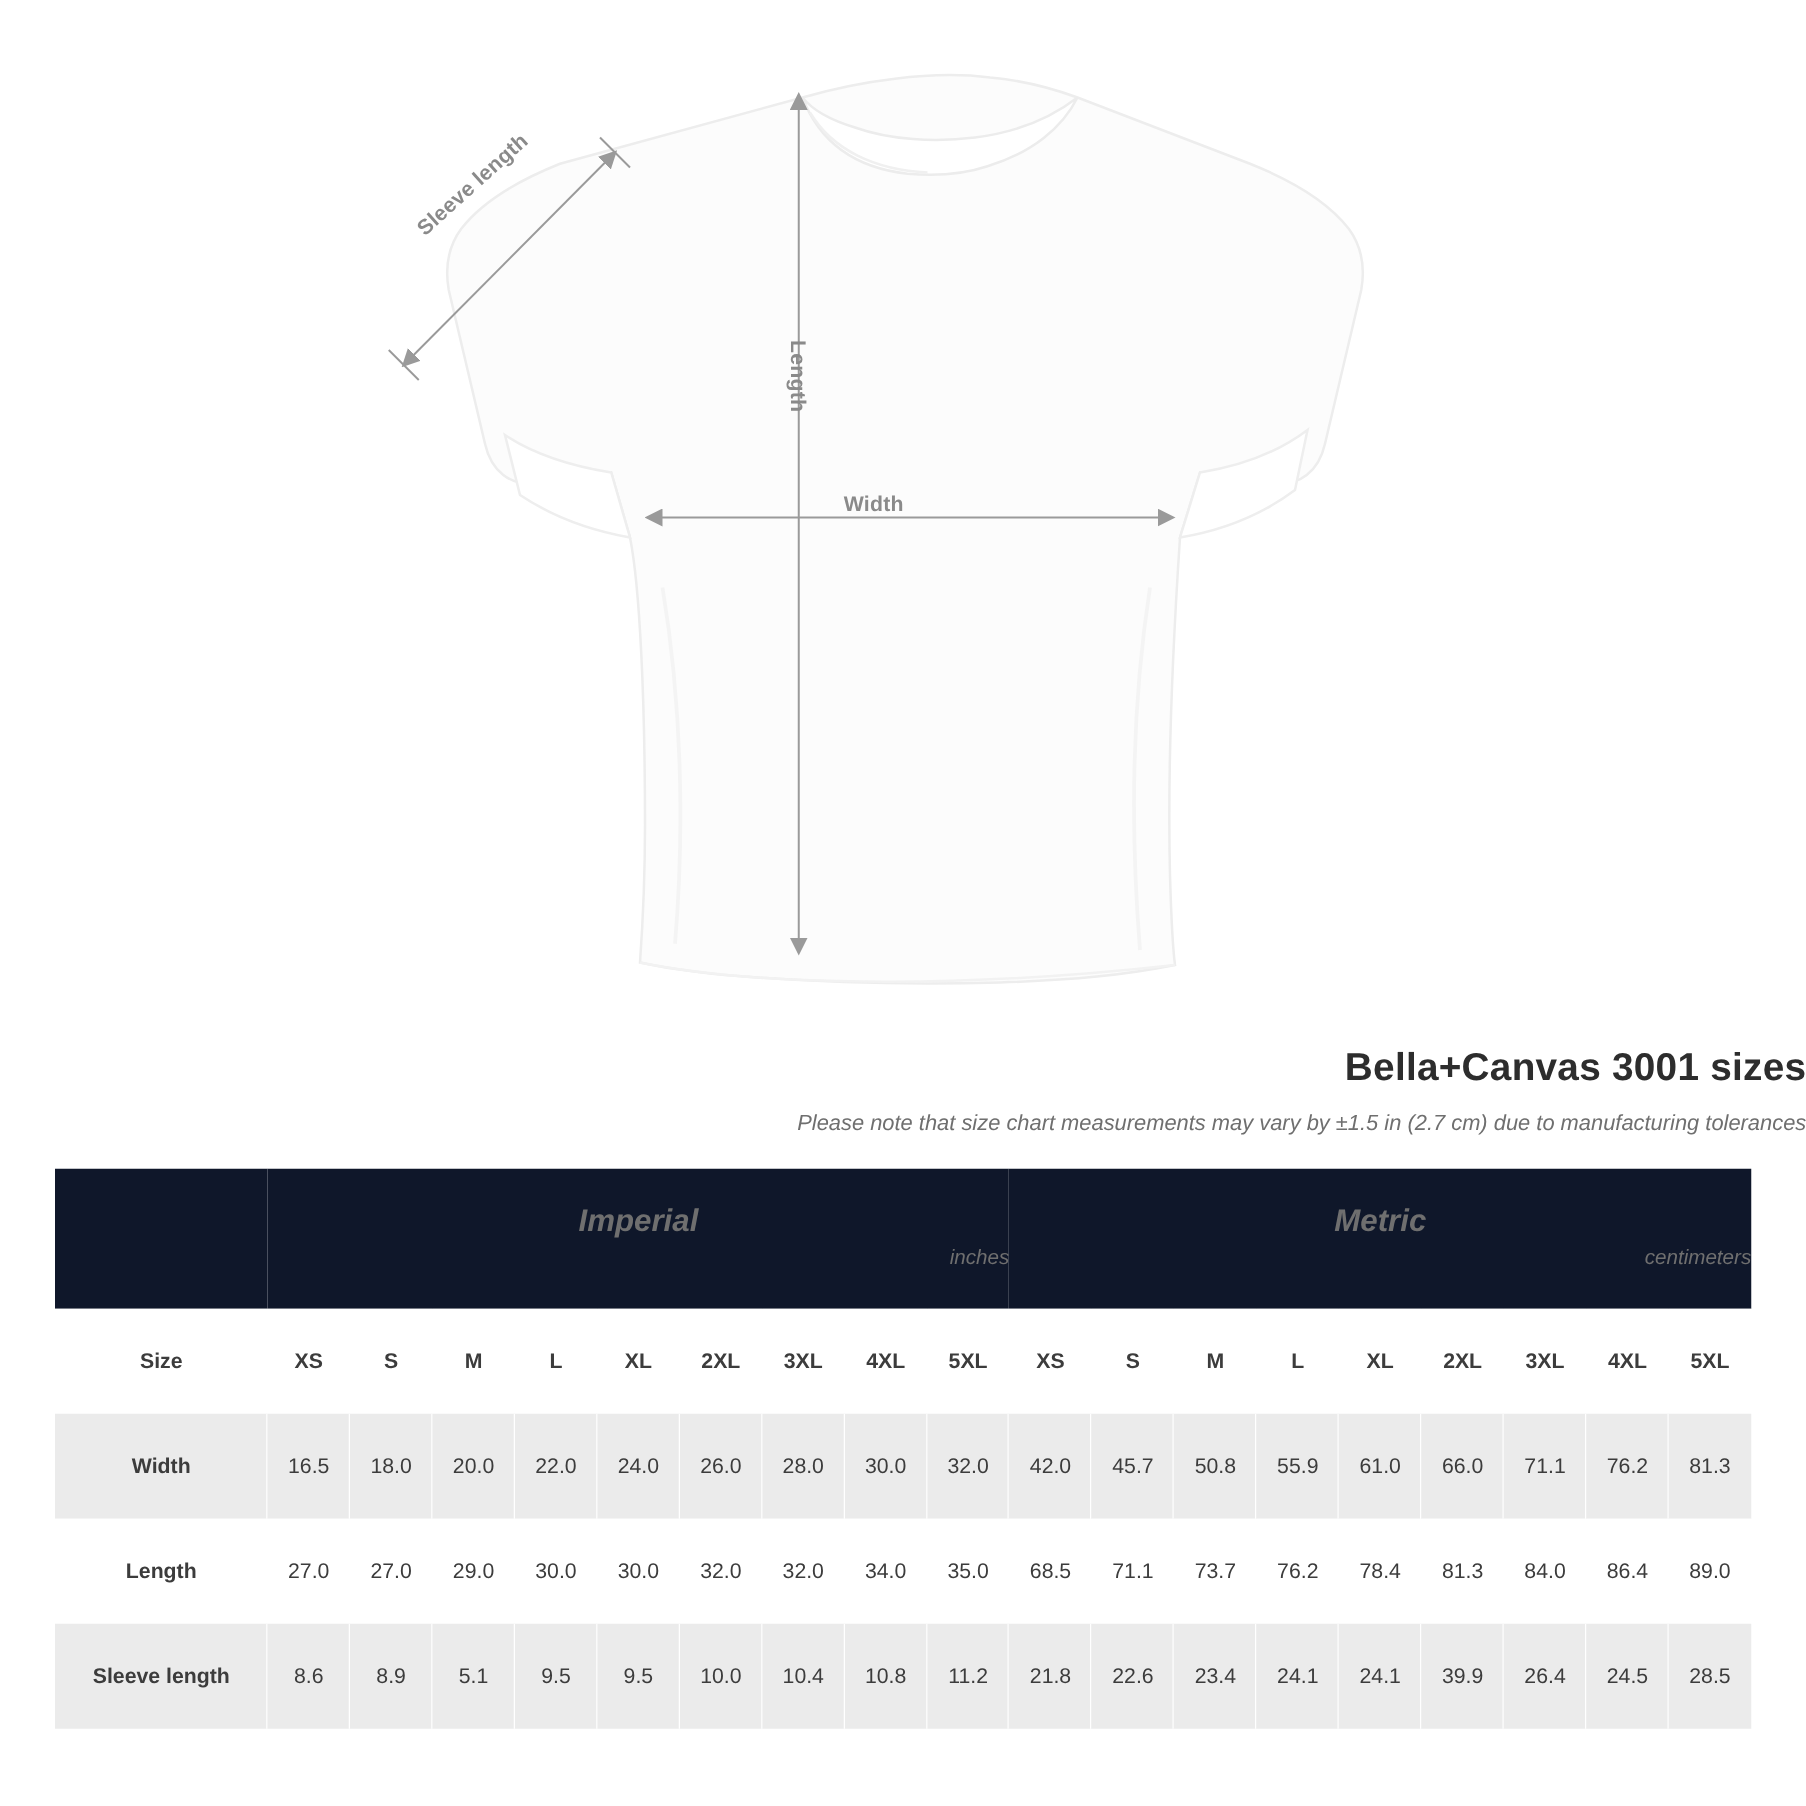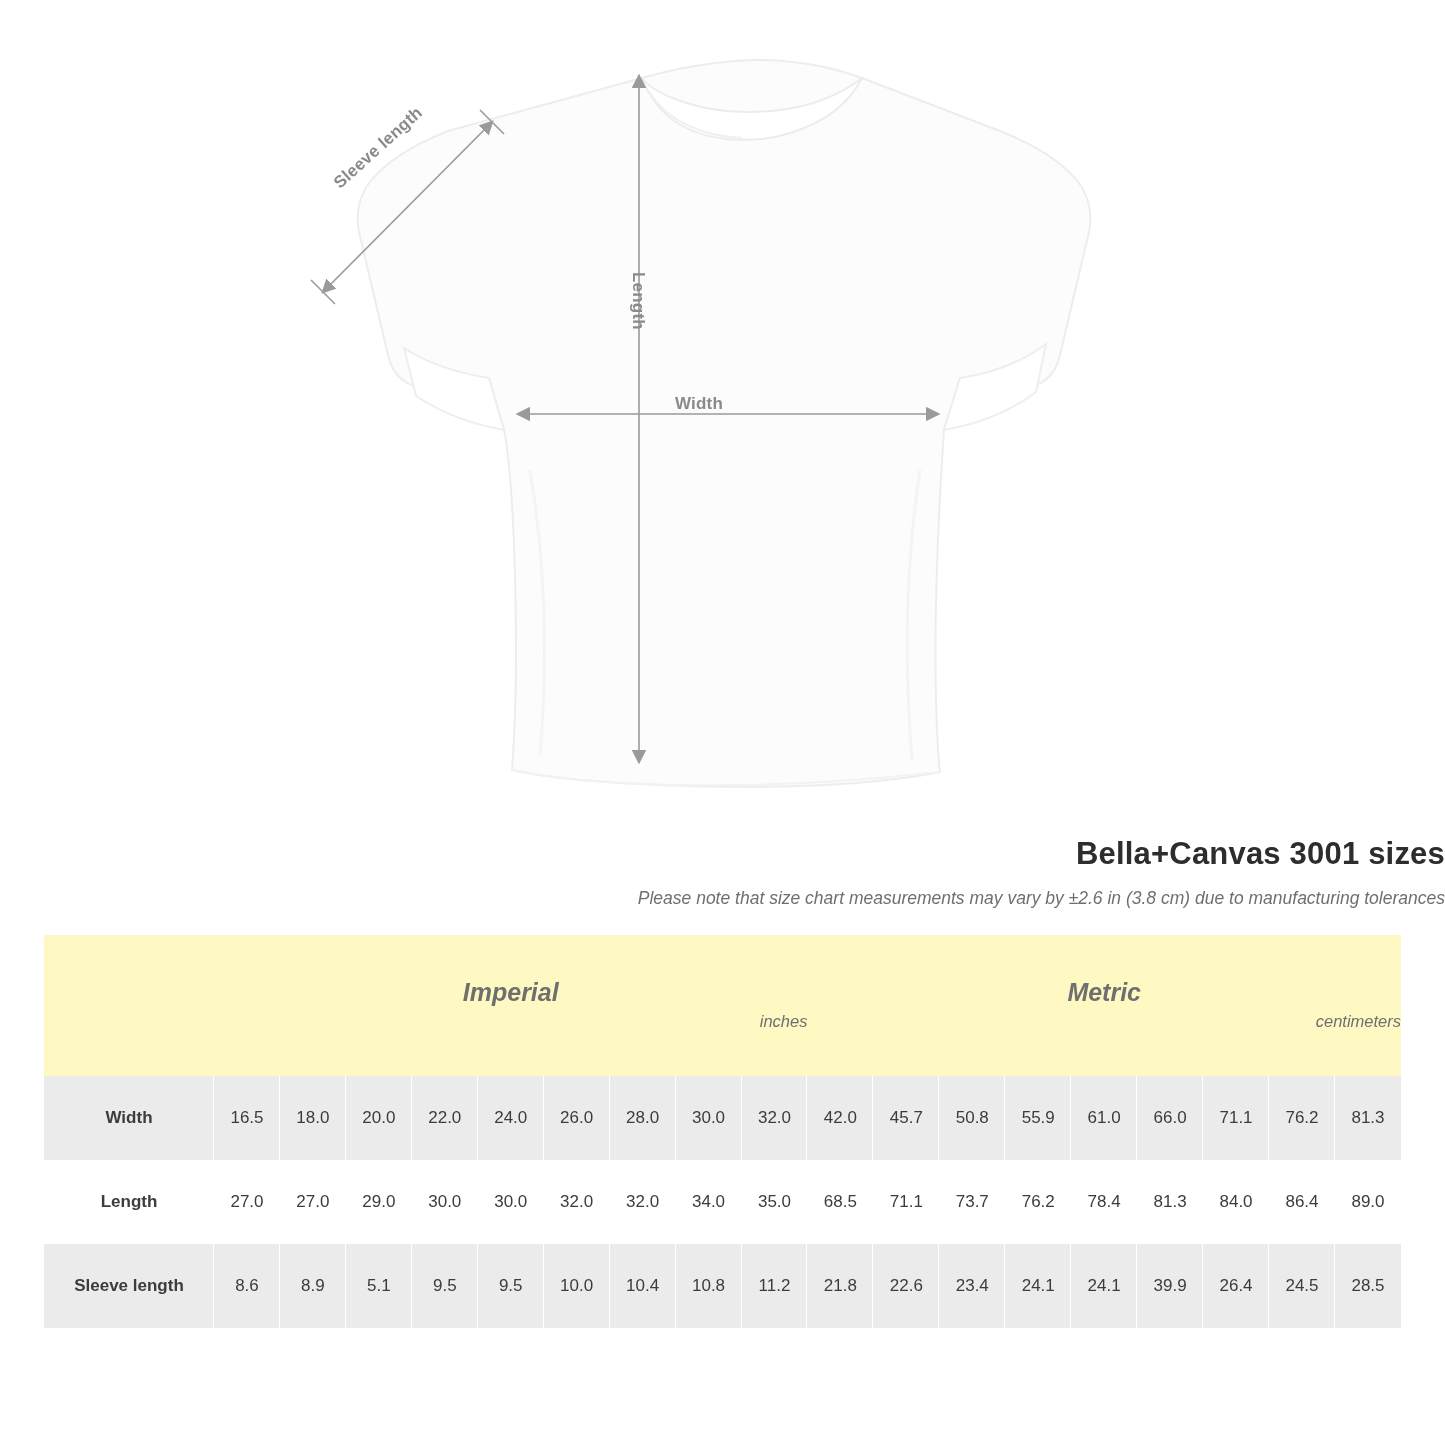--- a/index.html
+++ b/index.html
@@ -89,22 +89,22 @@
   table.size-table td,
   table.size-table th {
     text-align: center;
     vertical-align: middle;
     font-size: 17px;
     color: #3c3c3c;
     border: none;
     padding: 0;
   }
   .unit-header-row td {
-    background: #fef9c3;
-    height: 141px;
+    background: #0f172a;
+    height: 112px;
     margin-top: 37px;
   }
   .unit-sys {
     font-size: 25px;
     font-style: italic;
     font-weight: bold;
     color: #6f6f6f;
     line-height: 1.25;
   }
   .unit-name {
@@ -215,38 +215,59 @@
       </g>
     </svg>
 
     <div class="dim-label label-sleeve">Sleeve length</div>
     <div class="dim-label label-length">Length</div>
     <div class="dim-label label-width">Width</div>
   </div>
 
   <div class="title-block">
     <h1 class="chart-title">Bella+Canvas 3001 sizes</h1>
-    <div class="chart-note">Please note that size chart measurements may vary by ±2.6 in (3.8 cm) due to manufacturing tolerances</div>
+    <div class="chart-note">Please note that size chart measurements may vary by ±1.5 in (2.7 cm) due to manufacturing tolerances</div>
   </div>
 
   <div class="table-wrap">
     <table class="size-table">
       <tbody>
         <tr class="unit-header-row">
           <td class="col-first"></td>
           <td colspan="9">
             <div class="unit-sys">Imperial</div>
             <div class="unit-name">inches</div>
           </td>
           <td colspan="9">
             <div class="unit-sys">Metric</div>
             <div class="unit-name">centimeters</div>
           </td>
         </tr>
 
+        <tr class="size-row">
+          <td class="col-first row-label cellsep">Size</td>
+          <td class="cellsep">XS</td>
+          <td class="cellsep">S</td>
+          <td class="cellsep">M</td>
+          <td class="cellsep">L</td>
+          <td class="cellsep">XL</td>
+          <td class="cellsep">2XL</td>
+          <td class="cellsep">3XL</td>
+          <td class="cellsep">4XL</td>
+          <td class="cellsep">5XL</td>
+          <td class="cellsep">XS</td>
+          <td class="cellsep">S</td>
+          <td class="cellsep">M</td>
+          <td class="cellsep">L</td>
+          <td class="cellsep">XL</td>
+          <td class="cellsep">2XL</td>
+          <td class="cellsep">3XL</td>
+          <td class="cellsep">4XL</td>
+          <td>5XL</td>
+        </tr>
 
         <tr class="data-row row-shade">
           <td class="col-first row-label cellsep">Width</td>
           <td class="cellsep">16.5</td>
           <td class="cellsep">18.0</td>
           <td class="cellsep">20.0</td>
           <td class="cellsep">22.0</td>
           <td class="cellsep">24.0</td>
           <td class="cellsep">26.0</td>
           <td class="cellsep">28.0</td>

